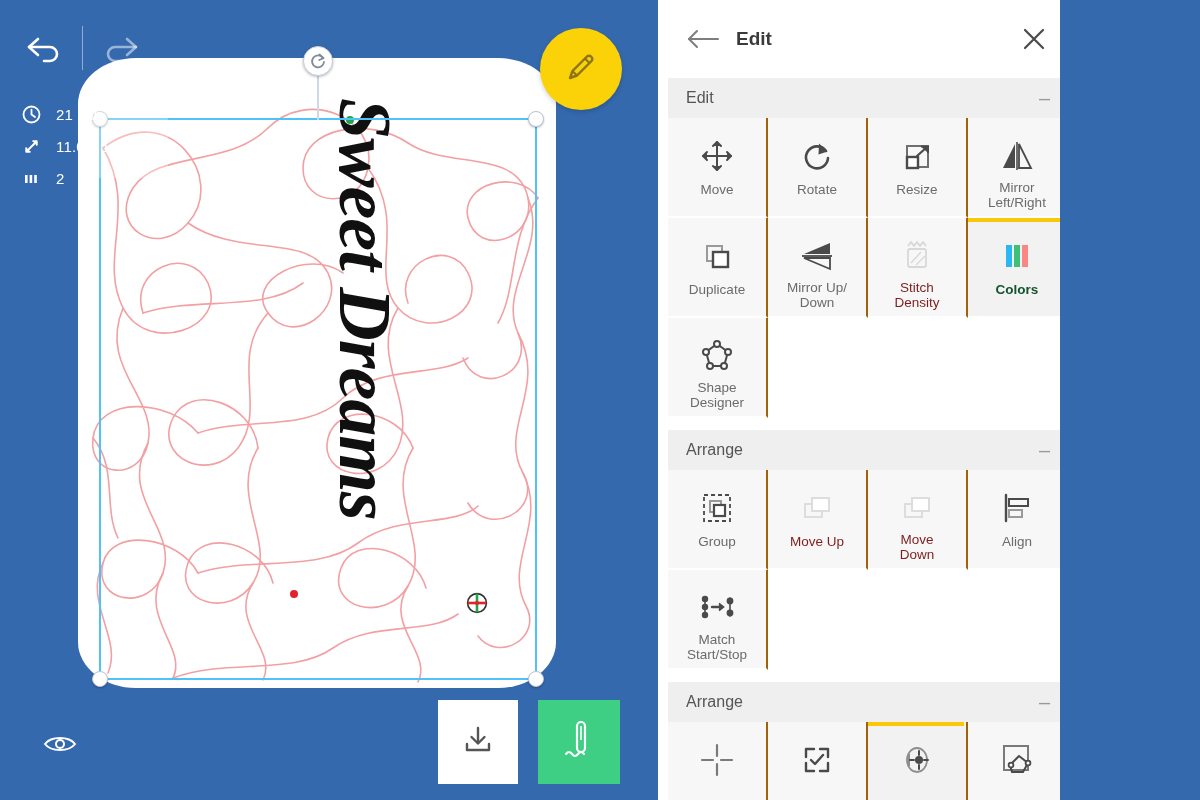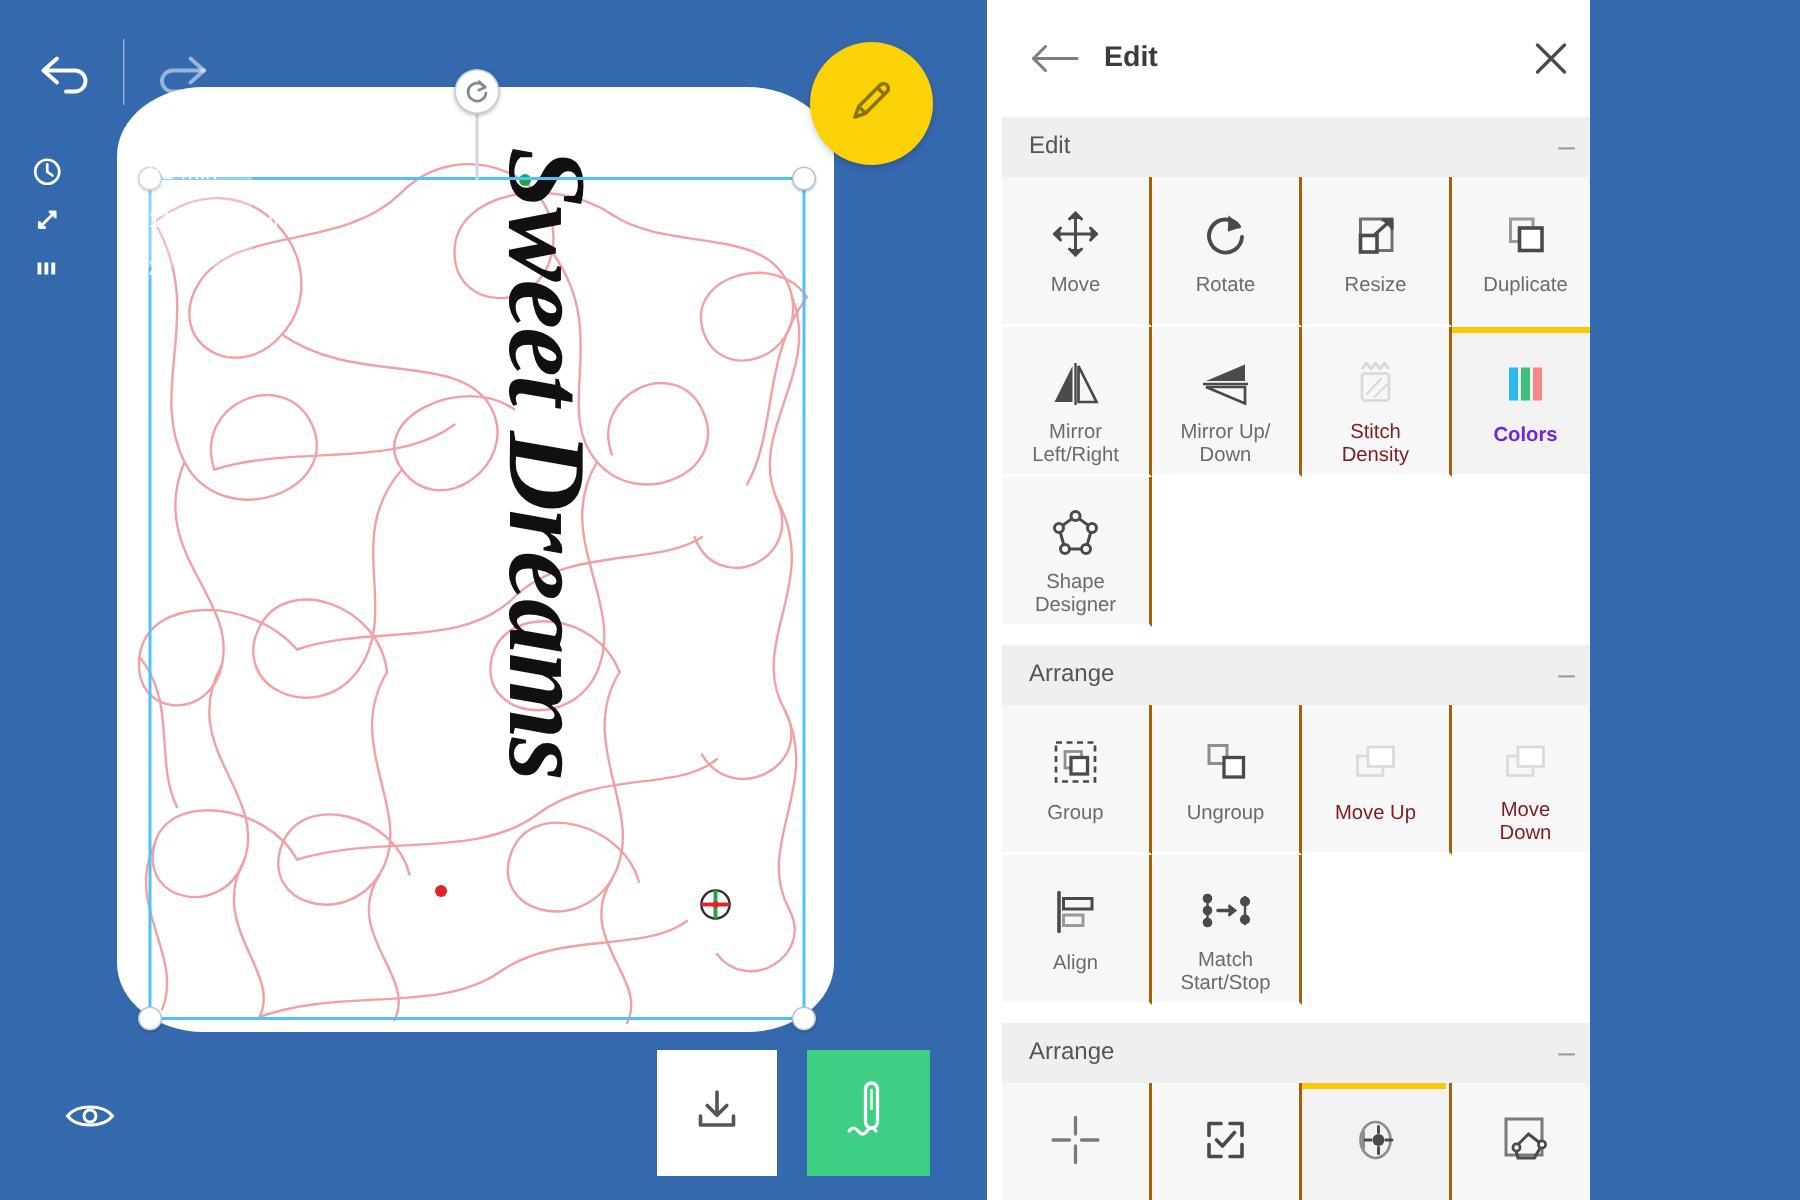--- a/index.html
+++ b/index.html
@@ -60,21 +60,21 @@
     width:30px; height:30px; border-radius:50%; background:#fff;
     border:1px solid #c3ced9; display:flex; align-items:center; justify-content:center;
     box-shadow:0 1px 3px rgba(0,0,0,.28);
   }
 
   
   #info{
     position:absolute; left:22px; top:100px; z-index:25; color:#fff;
     font-size:15px; line-height:1;
   }
-  #info .row{ display:flex; align-items:center; height:28px; margin-bottom:4px;gap:43px; }
+  #info .row{ display:flex; align-items:center; height:28px; margin-bottom:4px; }
   #info .ico{ width:26px; display:flex; align-items:center; }
   #info .val{ margin-left:8px; font-size:15px; letter-spacing:.2px; }
 
   
   #ghost{
     position:absolute; left:88px; top:98px; width:80px; height:80px;
     background:rgba(255,255,255,.30); z-index:22;
   }
 
   
@@ -122,21 +122,21 @@
   .tile .lb{
     font-size:13.5px; color:#6b6b6b; text-align:center; line-height:1.12; margin-top:4px;
     white-space:pre-line;
   }
   .tile.tall .lb{ margin-top:2px; }
   .tile.disabled .lb{ color:#7f1d1d; }
   .tile.active{ background:#F2F2F2; }
   .tile.active::before{
     content:""; position:absolute; left:0; right:2px; top:0; height:4px; background:#FBC707;
   }
-  .tile.active .lb{ color:#6d28d9; font-weight:bold; }
+  .tile.active .lb{ color:#14532d; font-weight:bold; }
 
   
   #rail{ position:absolute; left:1060px; top:0; width:140px; height:800px; background:#3569AE; }
 </style>
 </head>
 <body>
 
 <div id="canvas-area">
 
   <div class="undo-redo">
@@ -343,40 +343,40 @@
         <svg width="36" height="36" viewBox="0 0 36 36" fill="none" stroke="#6f6f6f" stroke-width="2">
             <rect x="8" y="8" width="21" height="21"></rect>
             <rect x="8" y="19" width="11" height="11" fill="#fff" stroke="#4a4a4a" stroke-width="2.4"></rect>
             <path d="M18 18 L28 9" stroke="#4a4a4a" stroke-width="2.2" stroke-linecap="round"></path>
             <path d="M22 8.5 L29 8.5 L29 15" fill="#4a4a4a" stroke="#4a4a4a" stroke-width="2" stroke-linejoin="round"></path>
           </svg>
       </span>
       <span class="lb">Resize</span>
     </div>
 
-    <div class="tile">
-      <span class="ic">
-        <svg width="36" height="36" viewBox="0 0 36 36" fill="none" stroke="#9a9a9a" stroke-width="2">
-            <rect x="8" y="8" width="15" height="15"></rect>
-            <rect x="14" y="14" width="15" height="15" stroke="#4a4a4a" stroke-width="2.4" fill="#fff"></rect>
-          </svg>
-      </span>
-      <span class="lb">Duplicate</span>
-    </div>
-
     <div class="tile tall">
       <span class="ic">
         <svg width="36" height="32" viewBox="0 0 36 32">
             <path d="M16 4 L16 28 L4 28 Z" fill="#4a4a4a"></path>
             <path d="M20 4 L20 28 L32 28 Z" fill="none" stroke="#4a4a4a" stroke-width="1.8"></path>
             <path d="M18 2 L18 30" stroke="#4a4a4a" stroke-width="1.6"></path>
           </svg>
       </span>
       <span class="lb">Mirror
 Left/Right</span>
+    </div>
+
+    <div class="tile">
+      <span class="ic">
+        <svg width="36" height="36" viewBox="0 0 36 36" fill="none" stroke="#9a9a9a" stroke-width="2">
+            <rect x="8" y="8" width="15" height="15"></rect>
+            <rect x="14" y="14" width="15" height="15" stroke="#4a4a4a" stroke-width="2.4" fill="#fff"></rect>
+          </svg>
+      </span>
+      <span class="lb">Duplicate</span>
     </div>
 
     <div class="tile tall">
       <span class="ic">
         <svg width="36" height="32" viewBox="0 0 36 32">
             <path d="M5 14 L31 14 L31 3 Z" fill="#4a4a4a"></path>
             <path d="M5 18 L31 18 L31 29 Z" fill="none" stroke="#4a4a4a" stroke-width="1.8"></path>
             <path d="M3 16 L33 16" stroke="#4a4a4a" stroke-width="1.8"></path>
           </svg>
       </span>
@@ -437,29 +437,20 @@
       <span class="ic">
         <svg width="36" height="32" viewBox="0 0 36 32" fill="none">
             <rect x="5" y="3" width="26" height="26" stroke="#4a4a4a" stroke-width="1.8" stroke-dasharray="4 3"></rect>
             <rect x="11" y="9" width="11" height="11" stroke="#8e8e8e" stroke-width="1.8"></rect>
             <rect x="15" y="13" width="11" height="11" stroke="#4a4a4a" stroke-width="2.2" fill="#fff"></rect>
           </svg>
       </span>
       <span class="lb">Group</span>
     </div>
 
-    <div class="tile">
-      <span class="ic">
-        <svg width="36" height="32" viewBox="0 0 36 32" fill="none">
-            <rect x="7" y="5" width="12" height="12" stroke="#8e8e8e" stroke-width="2"></rect>
-            <rect x="17" y="13" width="13" height="13" stroke="#4a4a4a" stroke-width="2.2" fill="#fff"></rect>
-          </svg>
-      </span>
-      <span class="lb">Ungroup</span>
-    </div>
 
     <div class="tile disabled">
       <span class="ic">
         <svg width="36" height="32" viewBox="0 0 36 32" fill="none" stroke="#dadada" stroke-width="1.8">
             <rect x="6" y="12" width="17" height="13"></rect>
             <rect x="13" y="6" width="17" height="13" fill="#fff"></rect>
           </svg>
       </span>
       <span class="lb">Move Up</span>
     </div>

